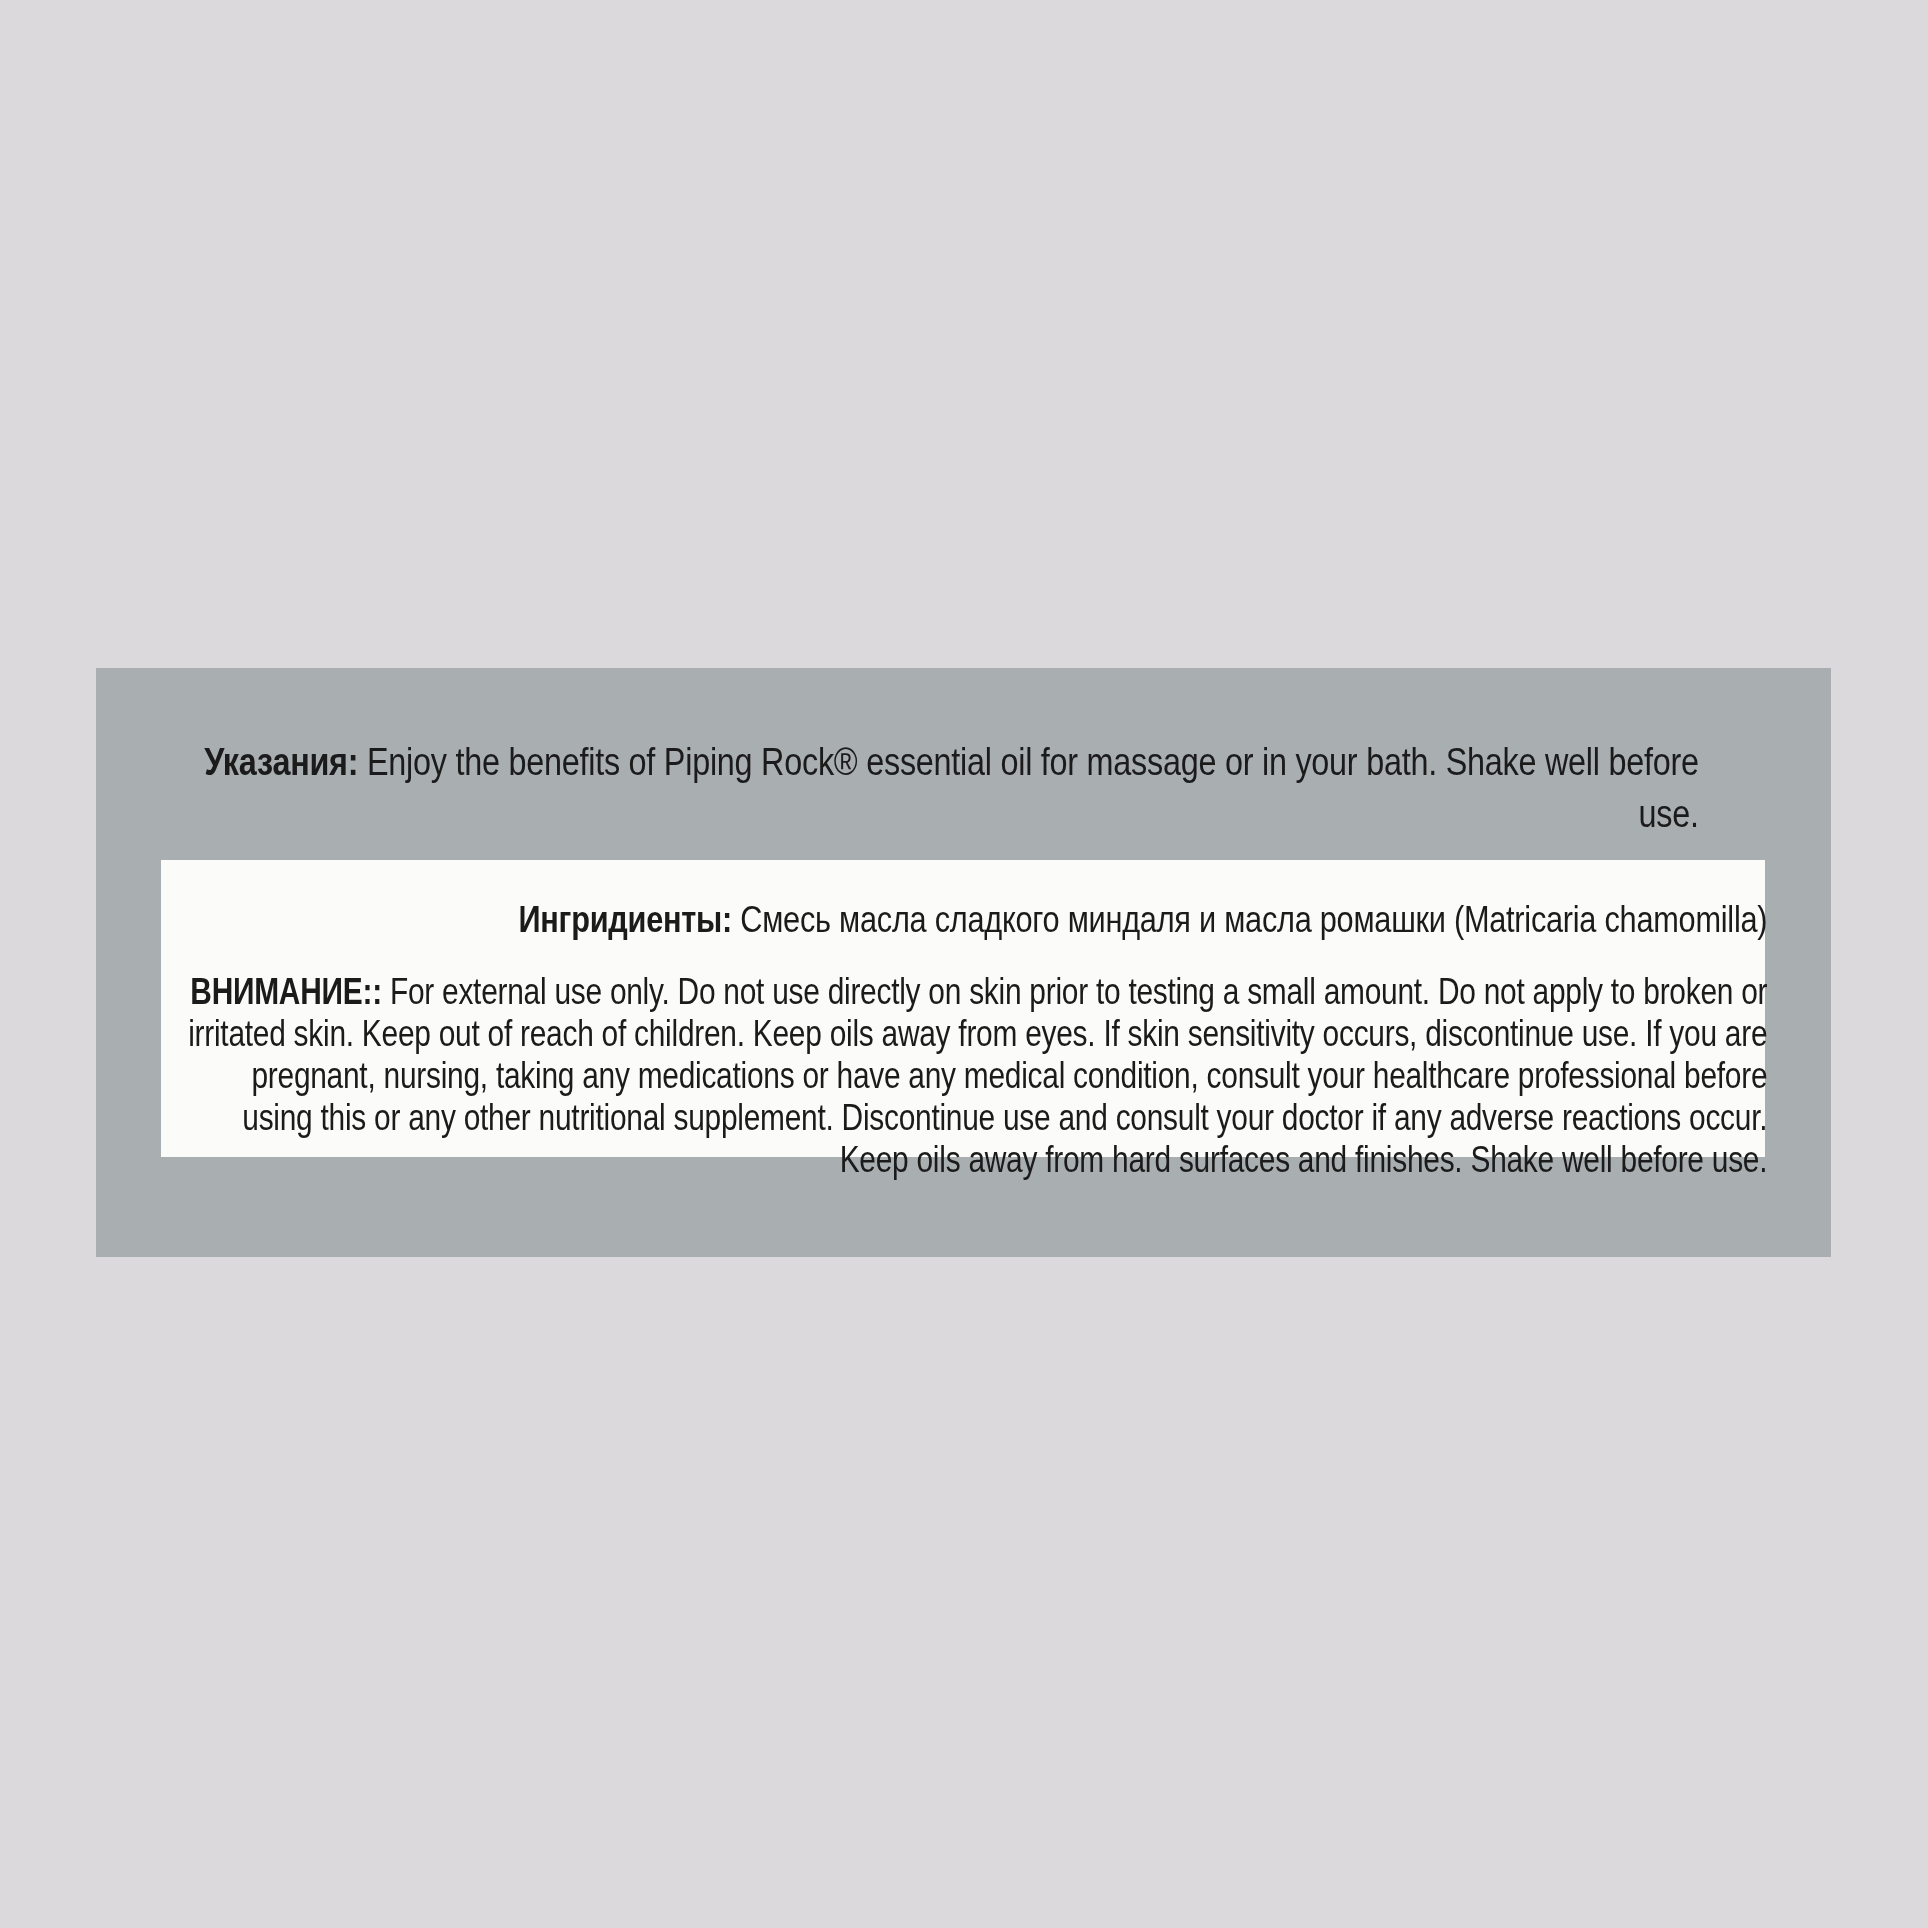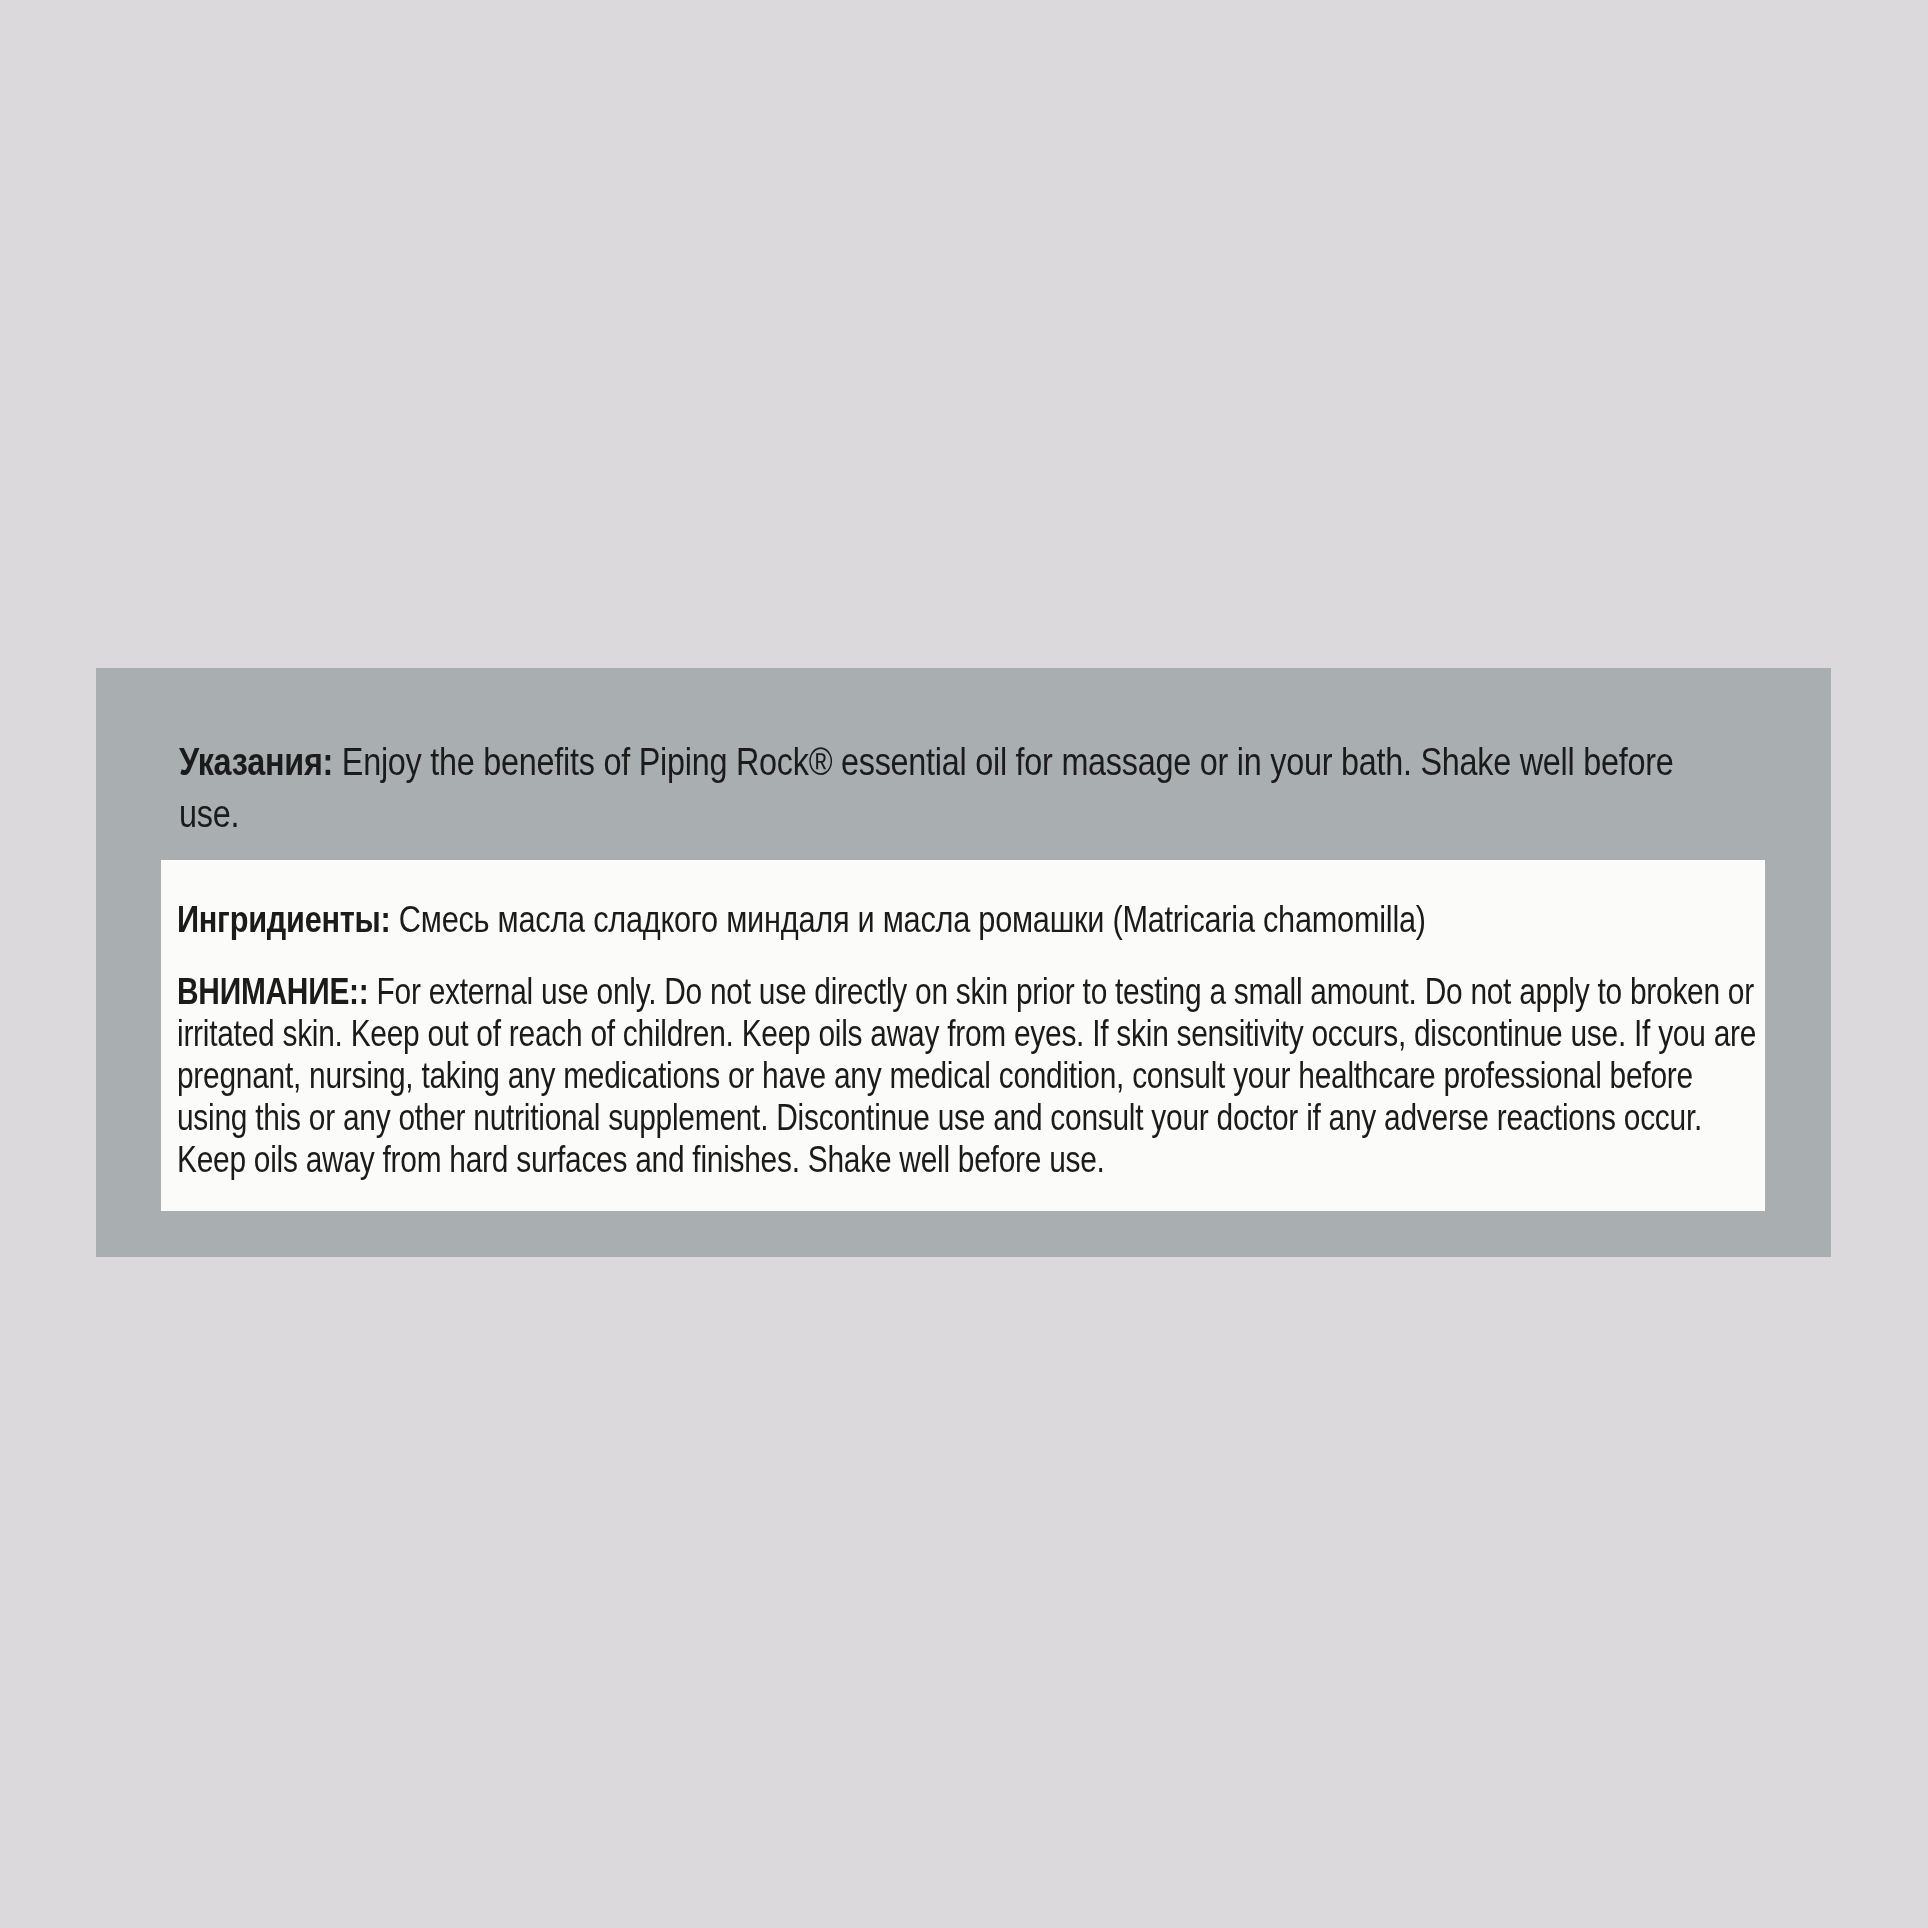--- a/index.html
+++ b/index.html
@@ -12,41 +12,42 @@
     position: relative;
     font-family: "Liberation Sans", sans-serif;
     overflow: hidden;
   }
   .panel {
     position: absolute;
     left: 96px;
     top: 668px;
     width: 1735px;
     height: 589px;
+    text-align: right;
   }
   .text-block {
     margin: 0;
     transform: scaleX(0.83);
     transform-origin: 0 0;
     letter-spacing: -0.3px;
   }
   .directions {
     position: absolute;
     left: 83px;
     top: 68px;
     width: 1831px;
     font-size: 39px;
     line-height: 52px;
   }
   .info-box {
     position: absolute;
     left: 65px;
     top: 192px;
     width: 1604px;
-    height: 351px;
+    height: 297px;
   }
   .ingredients {
     position: absolute;
     left: 16px;
     top: 38px;
     width: 1916px;
     font-size: 37px;
     line-height: 44px;
   }
   .caution {

